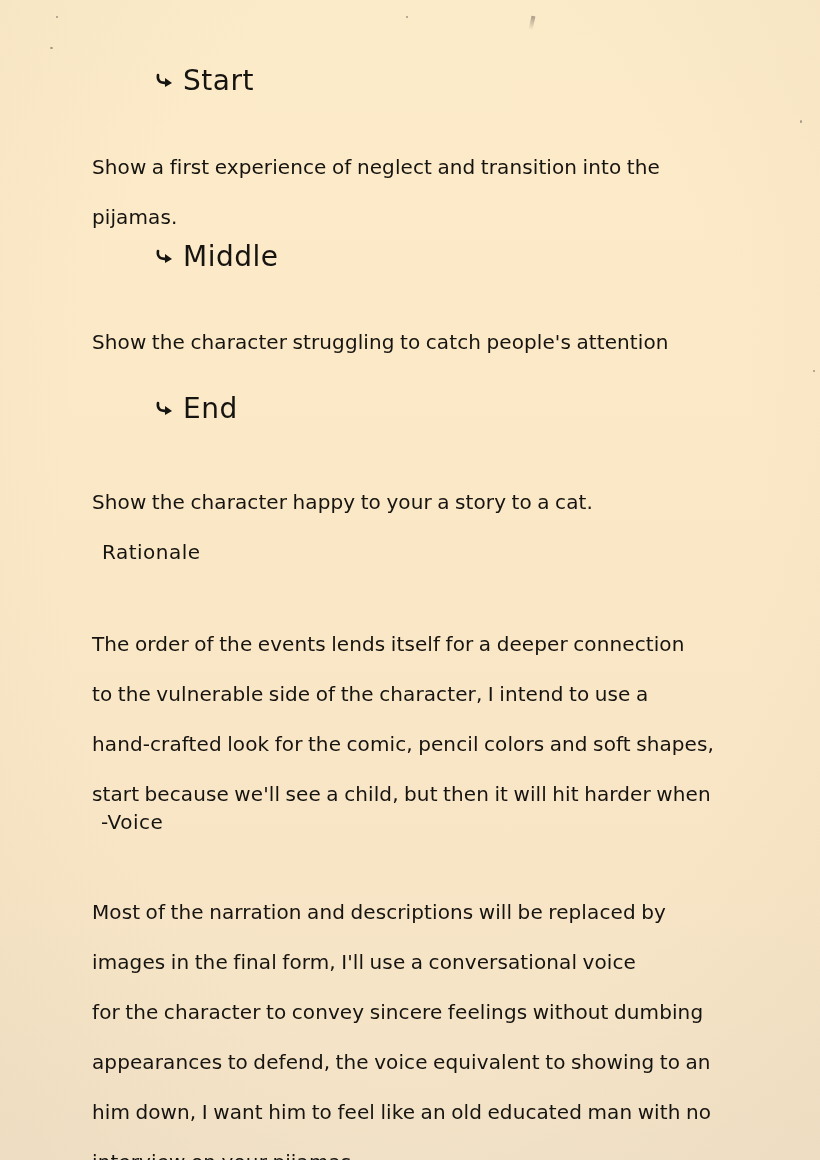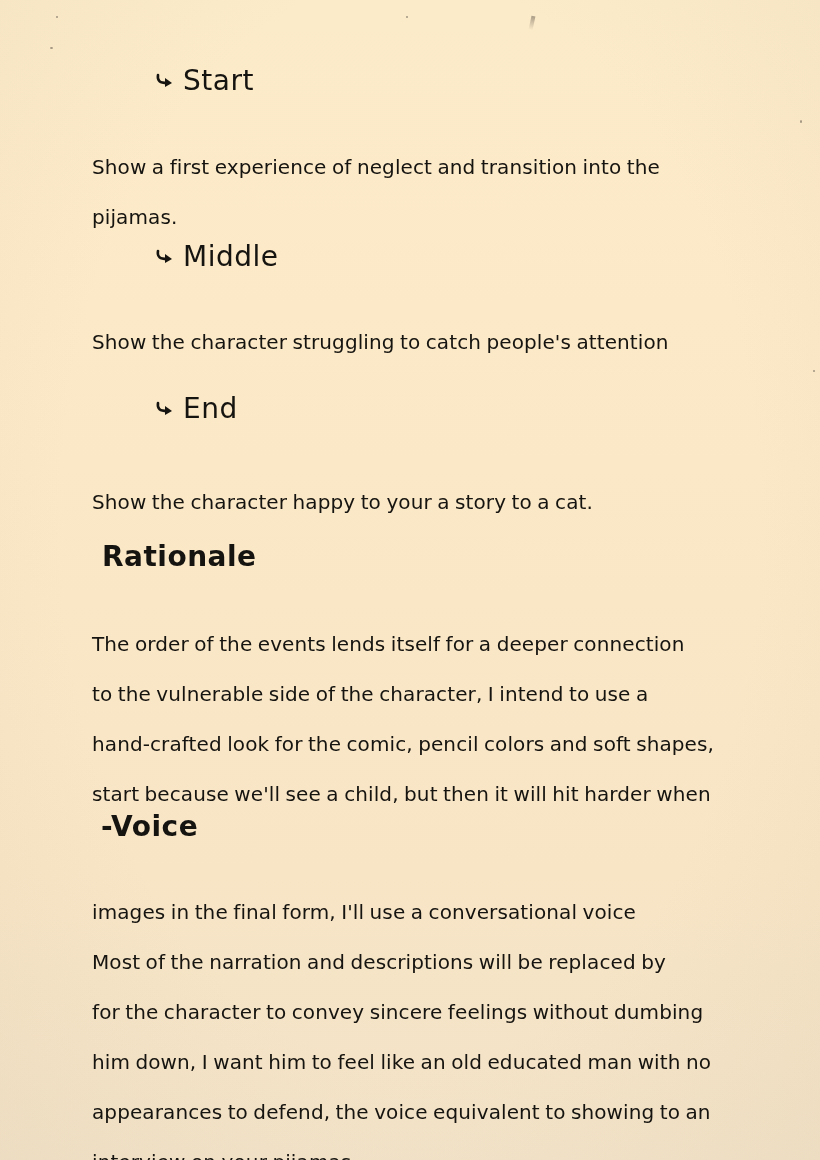--- a/index.html
+++ b/index.html
@@ -25,21 +25,21 @@
     }
     .sub-heading {
       position: absolute; display: flex; align-items: center;
       font-size: 28px; letter-spacing: 0.5px; font-weight: normal;
     }
     .arrow-icon {
       display: inline-block; width: 22px; height: 20px; margin-right: 6px; position: relative;
     }
     .arrow-icon svg { position: absolute; left: 0; top: 2px; }
     .heading {
-      position: absolute; font-size: 28px; letter-spacing: 0.5px; font-weight: bold;
+      position: absolute; font-size: 20px; letter-spacing: 0.5px;
     }
     .para {
       position: absolute; left: 92px; font-size: 20px; line-height: 25px;
       letter-spacing: 0.1px; white-space: pre-line; word-spacing: -1px;
     }
     .para .line { display: block; white-space: nowrap; }
   </style>
 </head>
 <body>
 
@@ -95,23 +95,23 @@
   <div class="heading" style="left:102px;top:540px;">Rationale</div>
   <div class="para" style="top:607px;">
     <span class="line">The order of the events lends itself for a deeper connection</span>
     <span class="line">to the vulnerable side of the character, I intend to use a</span>
     <span class="line">hand-crafted look for the comic, pencil colors and soft shapes,</span>
     <span class="line">start because we'll see a child, but then it will hit harder when</span>
   </div>
 
   <div class="heading" style="left:86px;top:810px;margin-left:15px;">-Voice</div>
   <div class="para" style="top:875px;">
+    <span class="line">Most of the narration and descriptions will be replaced by</span>
     <span class="line">images in the final form, I'll use a conversational voice</span>
-    <span class="line">Most of the narration and descriptions will be replaced by</span>
     <span class="line">for the character to convey sincere feelings without dumbing</span>
+    <span class="line">appearances to defend, the voice equivalent to showing to an</span>
     <span class="line">him down, I want him to feel like an old educated man with no</span>
-    <span class="line">appearances to defend, the voice equivalent to showing to an</span>
     <span class="line">interview on your pijamas.</span>
     
     
     
   </div>
 </div>
 
 </body></html>

